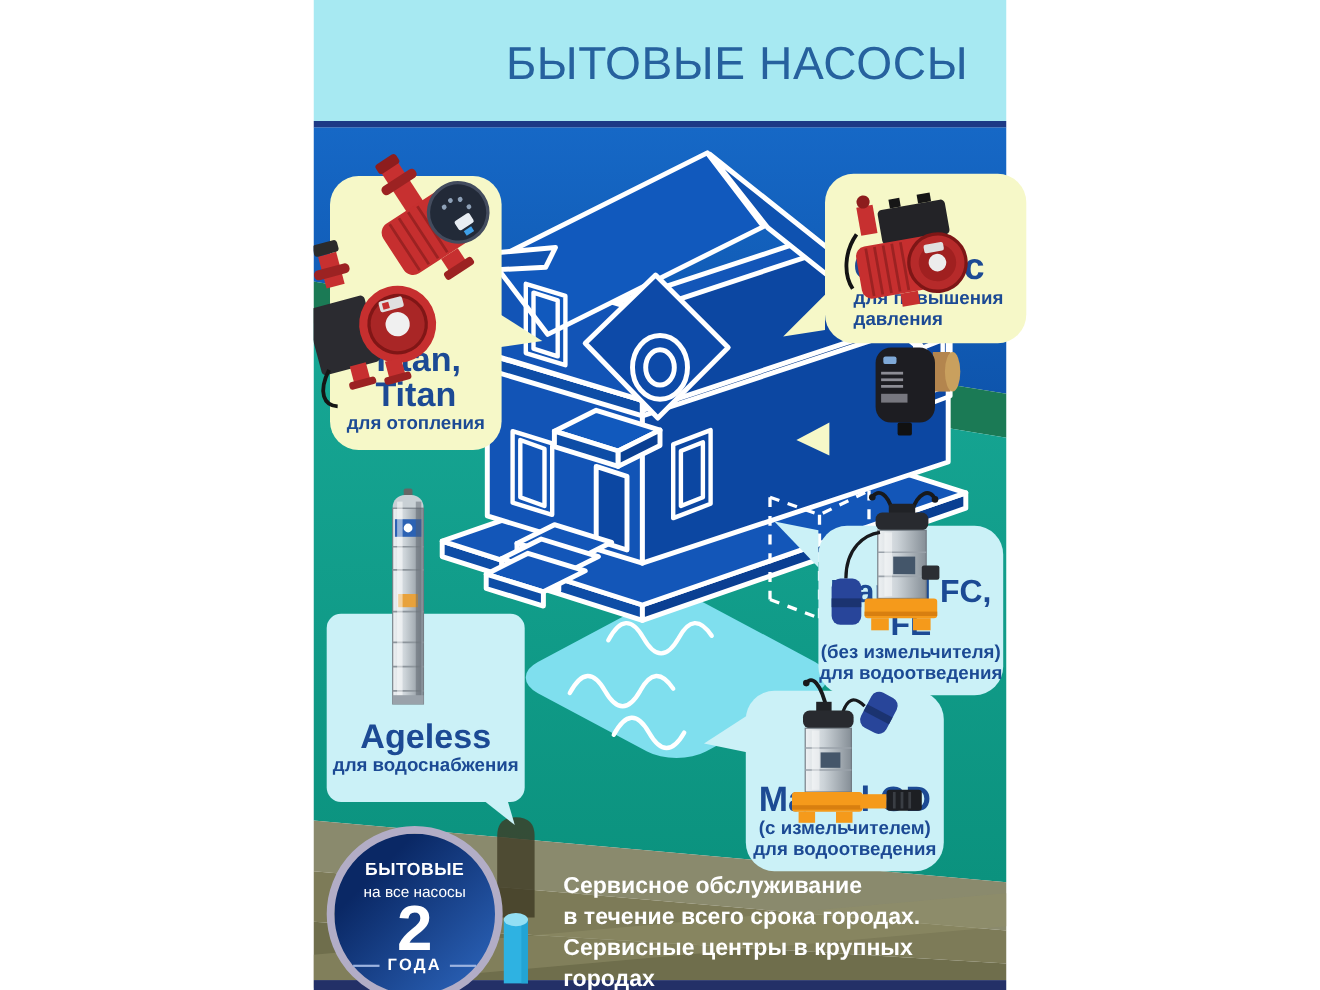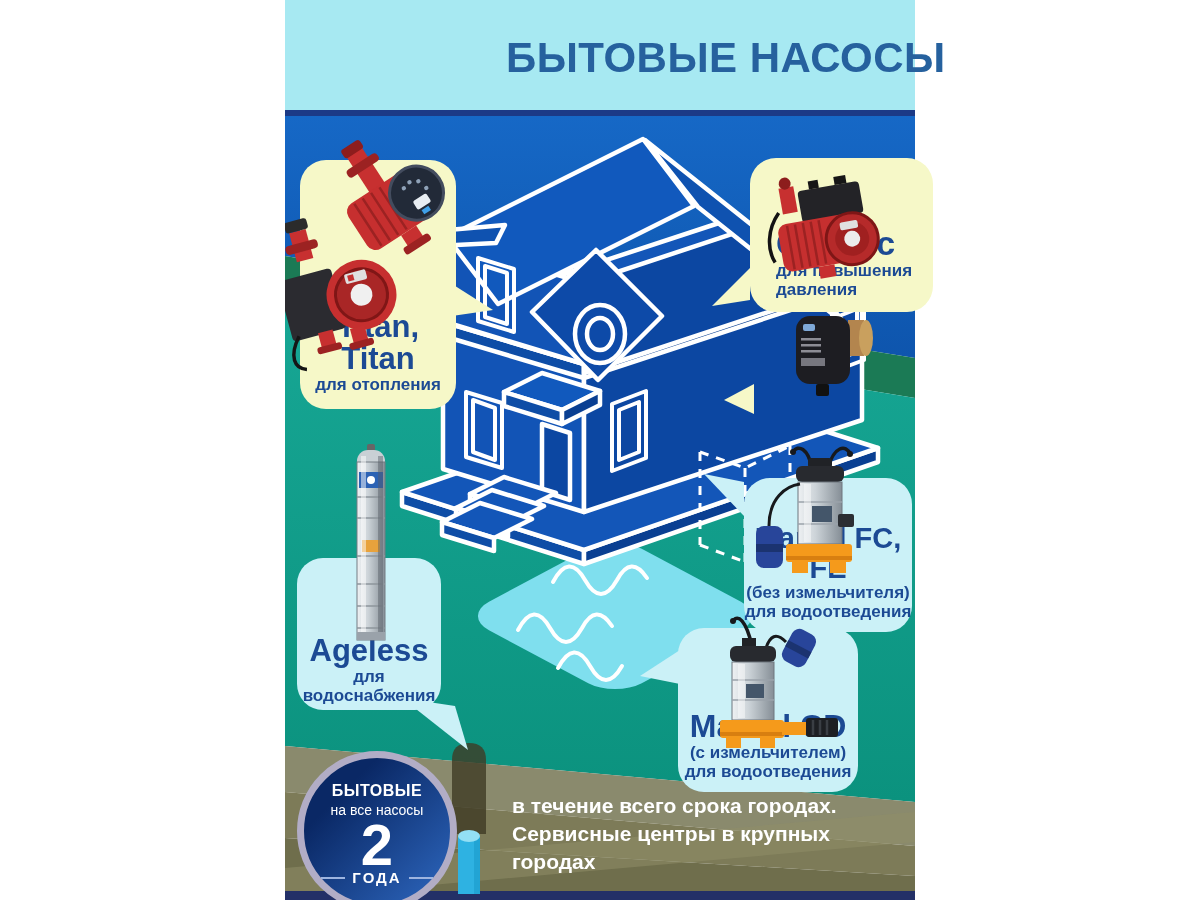--- a/index.html
+++ b/index.html
@@ -4,40 +4,40 @@
 <style>
   html,body{margin:0;padding:0;}
   body{background:#ffffff;font-family:"Liberation Sans", sans-serif;}
   .page{position:relative;width:1200px;height:900px;background:#ffffff;overflow:hidden;}
   svg.layer{position:absolute;left:285px;top:0;width:630px;height:900px;pointer-events:none;}
   
   .logo-pill{position:absolute;left:312px;top:23px;width:150px;height:72px;border-radius:38px;
     background:linear-gradient(135deg,#2b2f6d 20%,#24407e 100%);
     display:flex;align-items:center;justify-content:center;}
   .logo-pill span{color:#ffffff;font-size:44px;font-weight:800;letter-spacing:1px;}
-  .header-title{position:absolute;left:506px;top:34px;width:420px;height:50px;
-    color:#26619e;font-size:42px;font-weight:700;letter-spacing:.5px;line-height:48px;white-space:nowrap;}
+  .header-title{position:absolute;left:460px;top:34px;width:420px;height:50px;
+    color:#26619e;font-size:42px;font-weight:400;letter-spacing:.5px;line-height:48px;white-space:nowrap;}
   
   .bubble{position:absolute;border-radius:26px;color:#1c4a94;display:flex;flex-direction:column;
     justify-content:flex-end;text-align:center;}
   .bubble .t{font-weight:800;line-height:1.04;}
   .bubble .s{font-weight:700;font-size:17px;line-height:1.15;}
   .b-yellow{background:#f6f8c8;}
   .b-cyan{background:#cbf1f7;}
   .bubble-titan{left:300px;top:160px;width:156px;height:235px;padding-bottom:14px;}
   .bubble-titan .t{font-size:31px;}
   .bubble-classic{left:750px;top:158px;width:157px;height:142px;padding:0 0 12px 26px;text-align:left;align-items:flex-start;}
   .bubble-classic .t{font-size:34px;}
   .bubble-comfort{left:752px;top:308px;width:158px;height:144px;padding:0 0 10px 22px;text-align:left;align-items:flex-start;}
   .bubble-comfort .t{font-size:34px;}
   .bubble-mfc{left:744px;top:478px;width:168px;height:144px;padding-bottom:10px;}
   .bubble-mfc .t{font-size:29px;}
   .bubble-mcd{left:678px;top:628px;width:180px;height:154px;padding-bottom:10px;}
   .bubble-mcd .t{font-size:32px;}
-  .bubble-ageless{left:297px;top:558px;width:144px;height:148px;padding-bottom:4px;}
+  .bubble-ageless{left:297px;top:558px;width:180px;height:148px;padding-bottom:23px;border-radius:13px;}
   .bubble-ageless .t{font-size:31px;}
   
   .badge{position:absolute;left:297px;top:751px;width:146px;height:146px;border-radius:50%;
     border:7px solid #b2adc6;background:linear-gradient(135deg,#0a2865 25%,#2e68c0 100%);
     color:#ffffff;display:flex;flex-direction:column;align-items:center;justify-content:flex-start;}
   .badge .w1{font-size:16px;font-weight:800;letter-spacing:.5px;margin-top:24px;}
   .badge .w2{font-size:14px;font-weight:400;margin-top:2px;}
   .badge .num{font-size:58px;font-weight:800;line-height:.92;margin-top:0px;}
   .badge .unit-row{display:flex;align-items:center;gap:7px;margin-top:-2px;}
   .badge .unit-row i{display:block;width:24px;height:2px;background:#9db4e0;}
@@ -327,18 +327,19 @@
     <div class="w2">на все насосы</div>
     <div class="num">2</div>
     <div class="unit-row">
       <i></i>
       <span class="unit">ГОДА</span>
       <i></i>
     </div>
   </div>
 
   <div class="service">
+    <div>Сервисное обслуживание</div>
     <div>в течение всего срока городах.</div>
     <div>Сервисные центры в крупных городах</div>
 
   </div>
 
 </div>
 
 </body></html>

